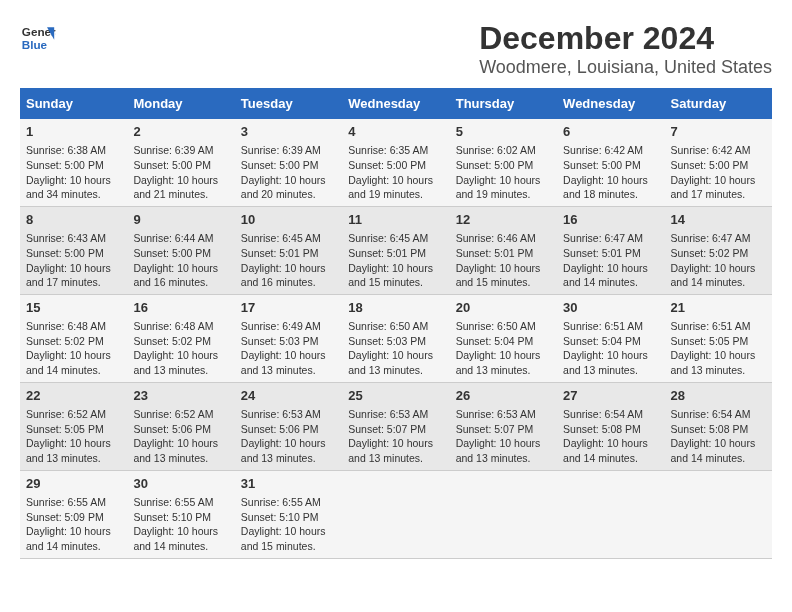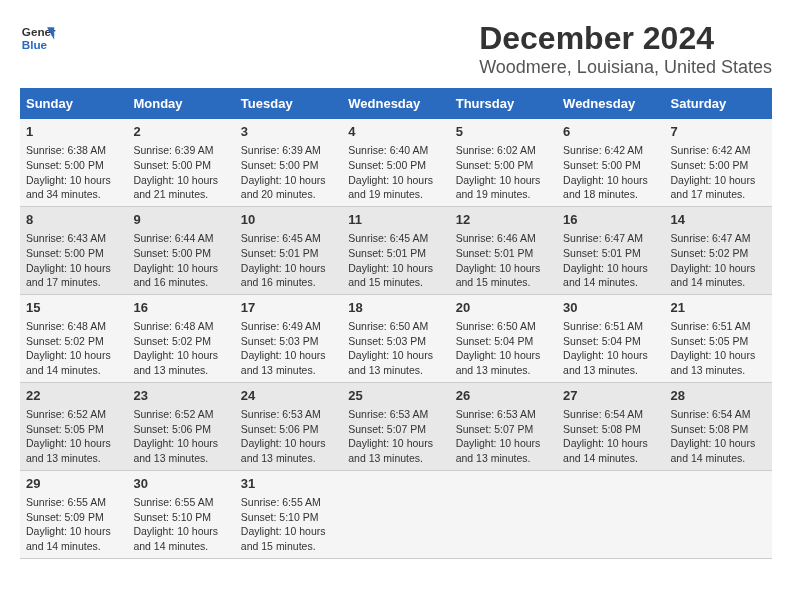--- a/index.html
+++ b/index.html
@@ -124,21 +124,21 @@
         </td>
         <td>
           <span class="day-num">3</span>
           <span class="day-info">Sunrise: 6:39 AM</span>
           <span class="day-info">Sunset: 5:00 PM</span>
           <span class="day-info">Daylight: 10 hours</span>
           <span class="day-info">and 20 minutes.</span>
         </td>
         <td>
           <span class="day-num">4</span>
-          <span class="day-info">Sunrise: 6:40 AM</span>
+          <span class="day-info">Sunrise: 6:35 AM</span>
           <span class="day-info">Sunset: 5:00 PM</span>
           <span class="day-info">Daylight: 10 hours</span>
           <span class="day-info">and 19 minutes.</span>
         </td>
         <td>
           <span class="day-num">5</span>
           <span class="day-info">Sunrise: 6:02 AM</span>
           <span class="day-info">Sunset: 5:00 PM</span>
           <span class="day-info">Daylight: 10 hours</span>
           <span class="day-info">and 19 minutes.</span>

